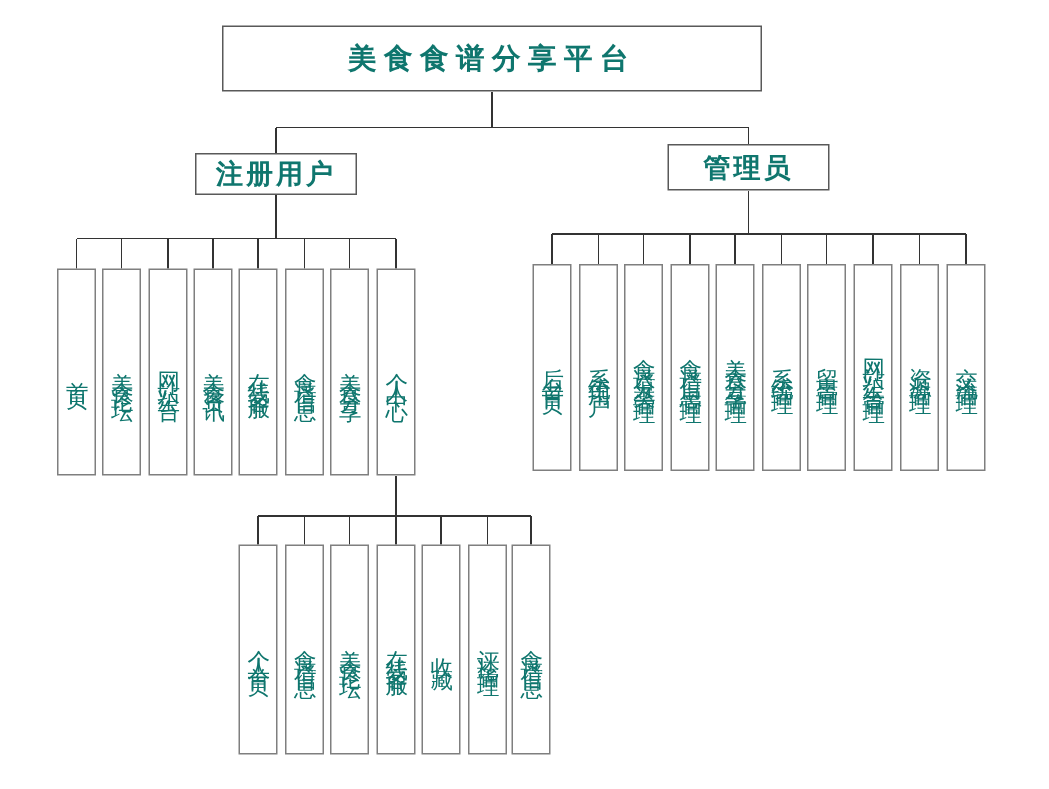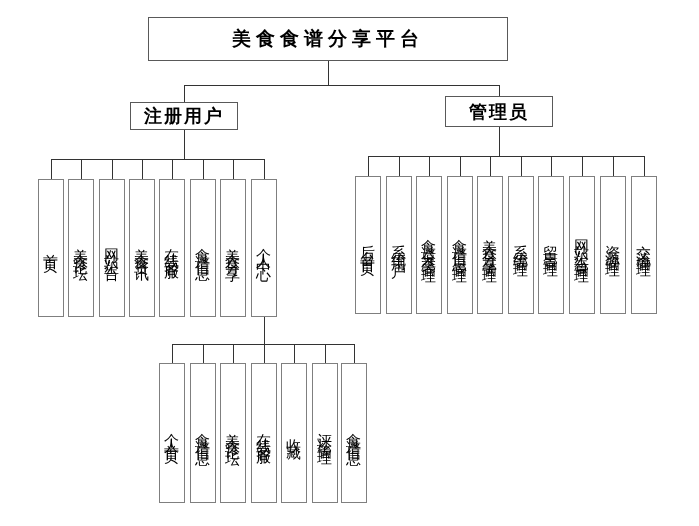--- a/index.html
+++ b/index.html
@@ -1,21 +1,21 @@
 <!DOCTYPE html>
 <html><head>
 <meta charset="utf-8">
 <style>
   html,body { margin:0; padding:0; background:#ffffff; }
   .stage {
     position:relative;
     width:699px; height:526px;
     background:#ffffff;
     font-family:"Liberation Sans", sans-serif;
-    color:#000000;
+    color:#0f766e;
     overflow:hidden;
   }
   .connectors { position:absolute; left:0; top:0; width:699px; height:526px; }
   .node {
     position:absolute;
     box-sizing:border-box;
     background:#ffffff;
     display:flex;
     align-items:center;
     justify-content:center;

